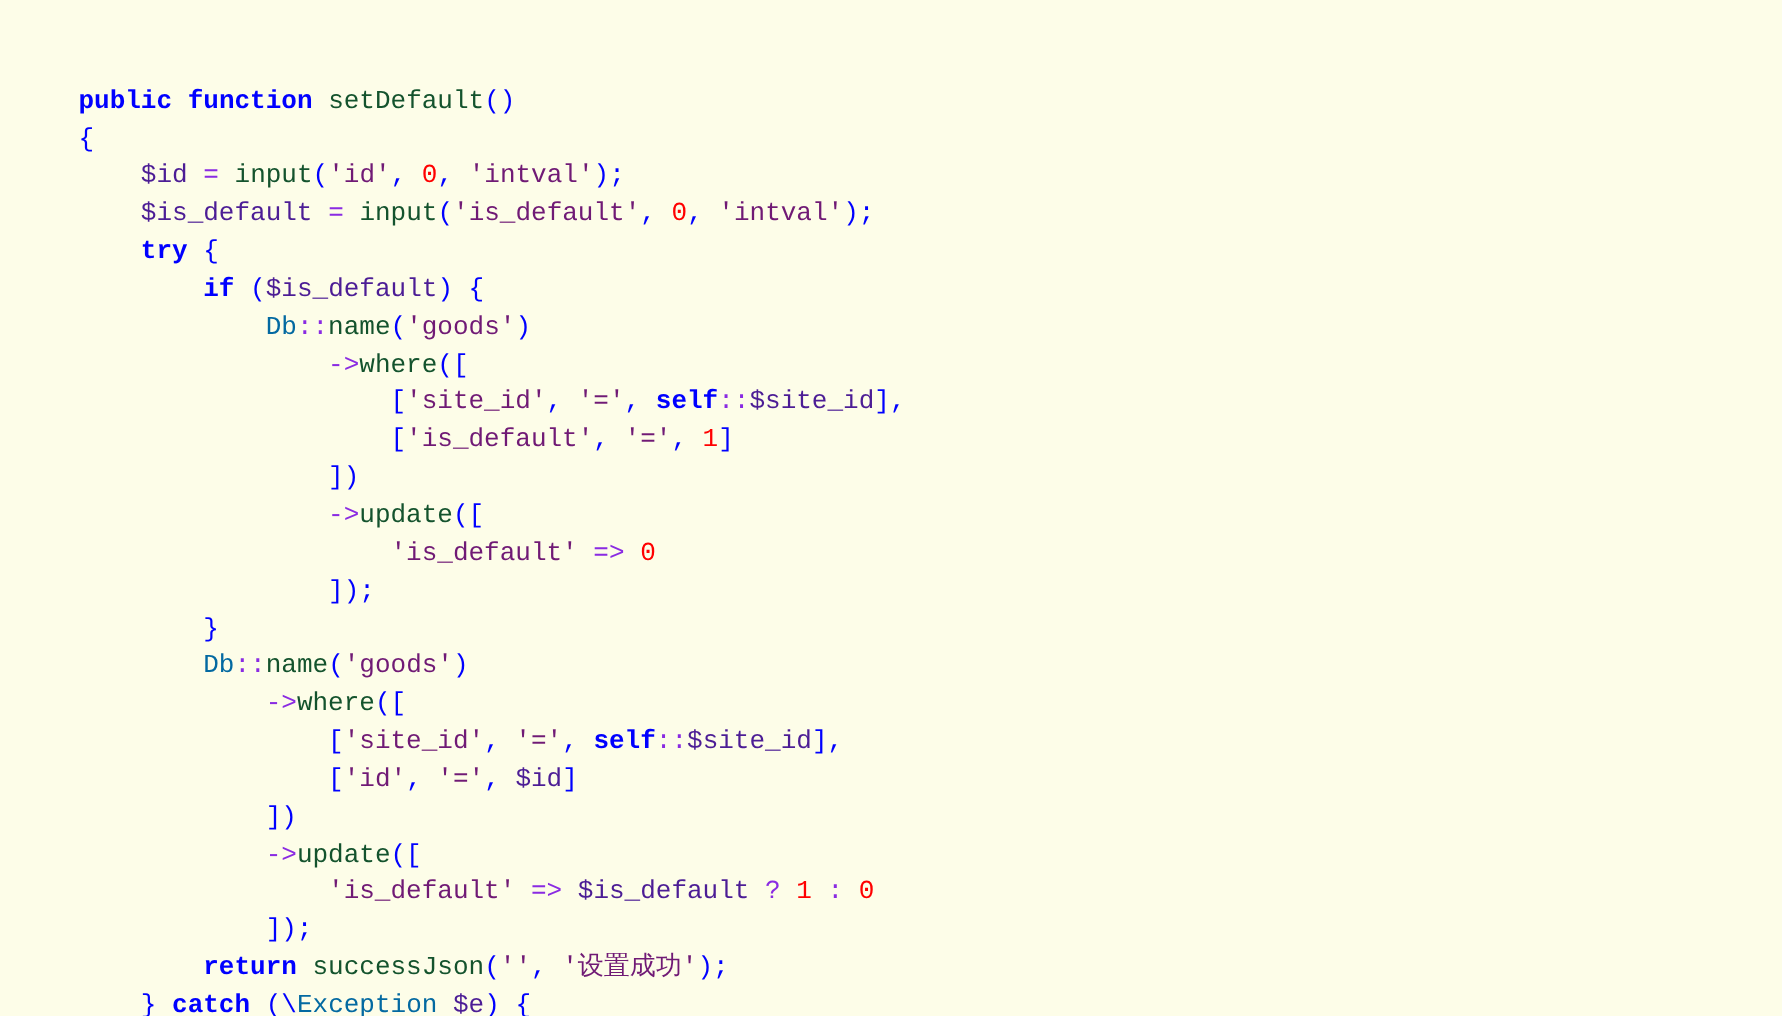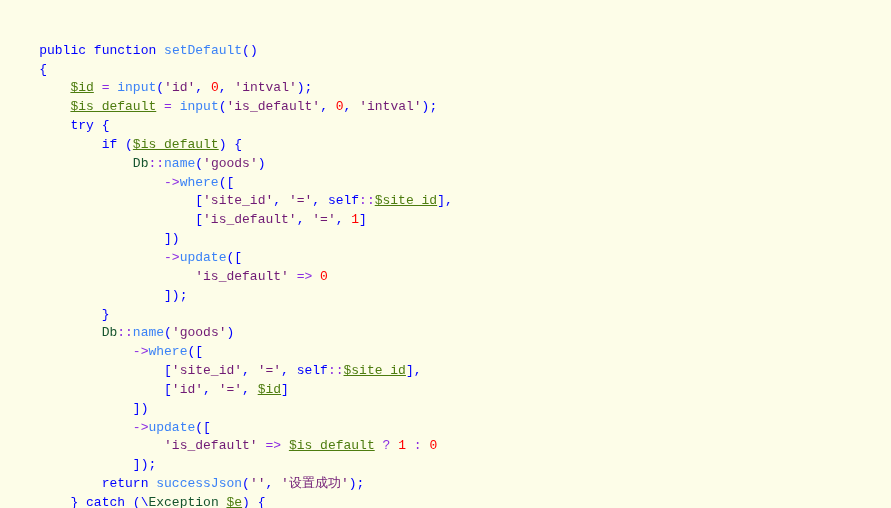--- a/index.html
+++ b/index.html
@@ -12,28 +12,28 @@
       line-height: 1.45;
     }
     .code-container {
       padding: 4px 0 4px 8px;
       white-space: pre;
       position: relative;
     }
     .line {
       display: block;
     }
-    .kw { color: #0000ff; font-weight: normal; }
-    .func { color: #3b82f6; }
+    .kw { color: #0000ff; font-weight: bold; }
+    .func { color: #14532d; }
     .str { color: #701a75; }
     .num { color: #ff0000; }
-    .var { color: #4d7c0f; text-decoration: underline; }
+    .var { color: #4c1d95; }
     .op { color: #8a2be2; }
     .punct { color: #0000ff; }
-    .type { color: #14532d; margin-top: 16px; }
+    .type { color: #0369a1; margin-top: 16px; }
     .arrow { color: #8a2be2; }
   </style>
 </head>
 <body>
 
 <div class="code-container">
   <div id="code-lines"><div class="line">    <span class="kw">public</span> <span class="kw">function</span> <span class="func">setDefault</span><span class="punct">()</span></div><div class="line">    <span class="punct">{</span></div><div class="line">        <span class="var">$id</span> <span class="op">=</span> <span class="func">input</span><span class="punct">(</span><span class="str">'id'</span><span class="punct">, </span><span class="num">0</span><span class="punct">, </span><span class="str">'intval'</span><span class="punct">);</span></div><div class="line">        <span class="var">$is_default</span> <span class="op">=</span> <span class="func">input</span><span class="punct">(</span><span class="str">'is_default'</span><span class="punct">, </span><span class="num">0</span><span class="punct">, </span><span class="str">'intval'</span><span class="punct">);</span></div><div class="line">        <span class="kw">try</span> <span class="punct">{</span></div><div class="line">            <span class="kw">if</span> <span class="punct">(</span><span class="var">$is_default</span><span class="punct">) {</span></div><div class="line">                <span class="type">Db</span><span class="op">::</span><span class="func">name</span><span class="punct">(</span><span class="str">'goods'</span><span class="punct">)</span></div><div class="line">                    <span class="arrow">-&gt;</span><span class="func">where</span><span class="punct">([</span></div><div class="line">                        <span class="punct">[</span><span class="str">'site_id'</span><span class="punct">, </span><span class="str">'='</span><span class="punct">, </span><span class="kw">self</span><span class="op">::</span><span class="var">$site_id</span><span class="punct">],</span></div><div class="line">                        <span class="punct">[</span><span class="str">'is_default'</span><span class="punct">, </span><span class="str">'='</span><span class="punct">, </span><span class="num">1</span><span class="punct">]</span></div><div class="line">                    <span class="punct">])</span></div><div class="line">                    <span class="arrow">-&gt;</span><span class="func">update</span><span class="punct">([</span></div><div class="line">                        <span class="str">'is_default'</span> <span class="op">=&gt;</span> <span class="num">0</span></div><div class="line">                    <span class="punct">]);</span></div><div class="line">            <span class="punct">}</span></div><div class="line">            <span class="type">Db</span><span class="op">::</span><span class="func">name</span><span class="punct">(</span><span class="str">'goods'</span><span class="punct">)</span></div><div class="line">                <span class="arrow">-&gt;</span><span class="func">where</span><span class="punct">([</span></div><div class="line">                    <span class="punct">[</span><span class="str">'site_id'</span><span class="punct">, </span><span class="str">'='</span><span class="punct">, </span><span class="kw">self</span><span class="op">::</span><span class="var">$site_id</span><span class="punct">],</span></div><div class="line">                    <span class="punct">[</span><span class="str">'id'</span><span class="punct">, </span><span class="str">'='</span><span class="punct">, </span><span class="var">$id</span><span class="punct">]</span></div><div class="line">                <span class="punct">])</span></div><div class="line">                <span class="arrow">-&gt;</span><span class="func">update</span><span class="punct">([</span></div><div class="line">                    <span class="str">'is_default'</span> <span class="op">=&gt;</span> <span class="var">$is_default</span> <span class="op">?</span> <span class="num">1</span> <span class="op">:</span> <span class="num">0</span></div><div class="line">                <span class="punct">]);</span></div><div class="line">            <span class="kw">return</span> <span class="func">successJson</span><span class="punct">(</span><span class="str">''</span><span class="punct">, </span><span class="str">'设置成功'</span><span class="punct">);</span></div><div class="line">        <span class="punct">} </span><span class="kw">catch</span> <span class="punct">(\</span><span class="type">Exception</span> <span class="var">$e</span><span class="punct">) {</span></div></div>
   
 </div>
 

